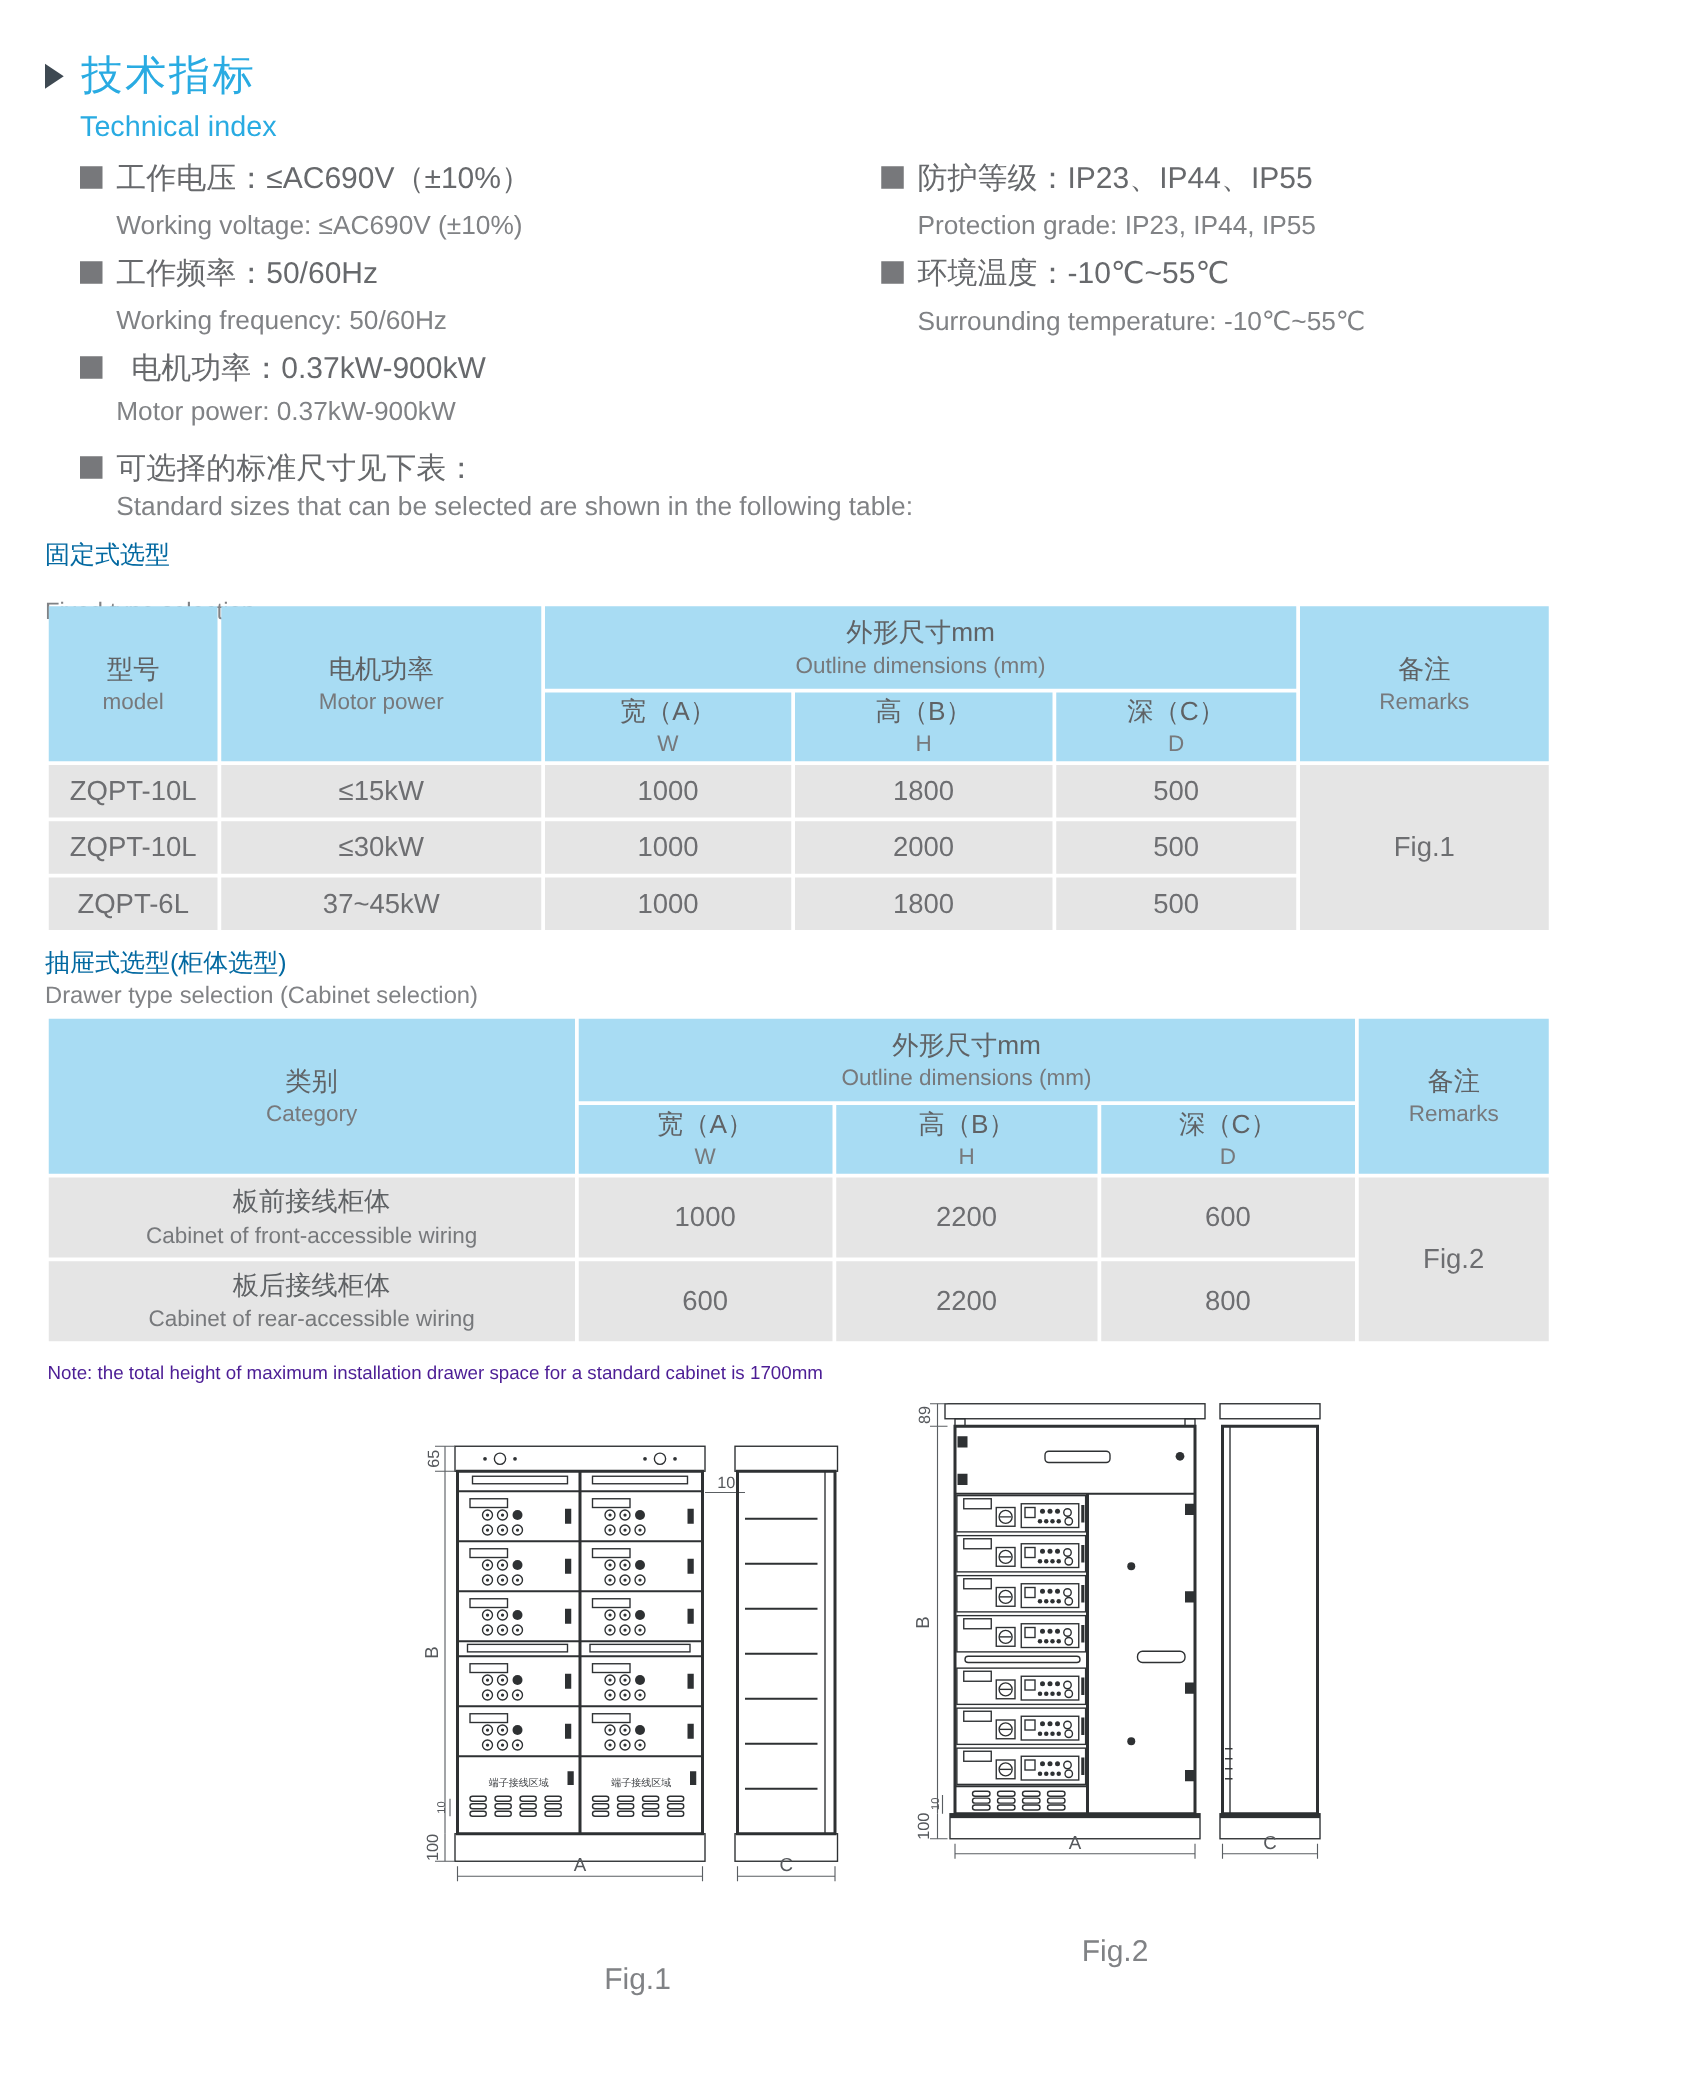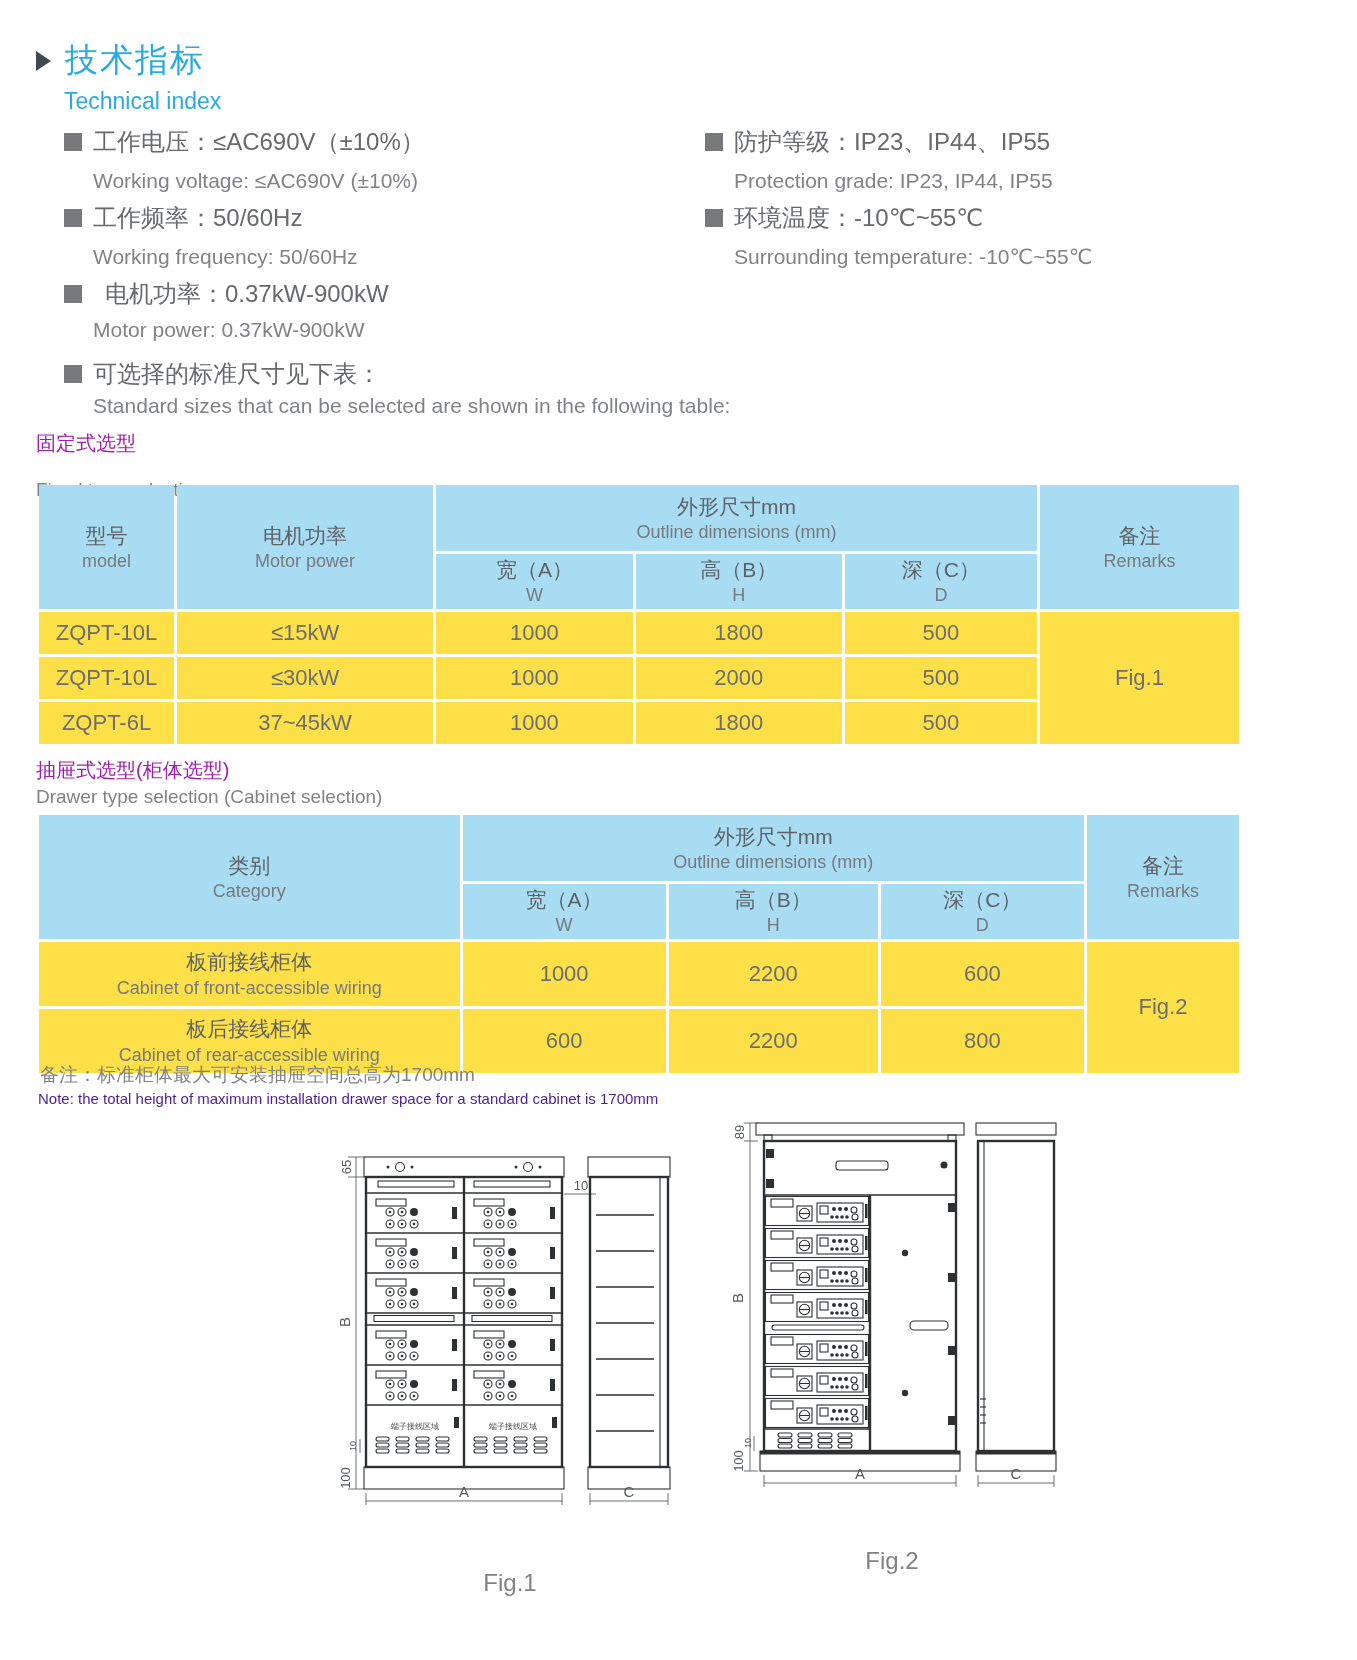--- a/index.html
+++ b/index.html
@@ -11,28 +11,28 @@
   .arrow-icon{width:0;height:0;border-left:15px solid #3e4952;border-top:10px solid transparent;
               border-bottom:10px solid transparent;margin-right:14px;}
   .page-title{font-size:33px;color:#29abe2;letter-spacing:2px;}
   .page-subtitle{position:absolute;left:64px;top:88px;font-size:23px;color:#29abe2;}
 
   
   .spec-zh{position:absolute;font-size:24px;color:#67696c;display:flex;align-items:center;white-space:nowrap;}
   .bullet{display:inline-block;width:18px;height:18px;background:#77787b;margin-right:11px;flex:0 0 auto;}
   .spec-en{position:absolute;font-size:21px;color:#808285;white-space:nowrap;}
 
-  .section-zh{position:absolute;font-size:20px;color:#a21caf;}
+  .section-zh{position:absolute;font-size:20px;color:#0369a1;}
   .section-en{position:absolute;font-size:19px;color:#808285;}
 
   
   .spec-table{position:absolute;left:36px;width:1206px;border-collapse:separate;border-spacing:3px;table-layout:fixed;}
   .spec-table th,.spec-table td{text-align:center;vertical-align:middle;padding:2px 0;font-weight:normal;}
   .spec-table th{background:#a8dcf3;}
-  .spec-table td{background:#fde047;}
+  .spec-table td{background:#e5e5e5;}
   .cell-zh{display:block;font-size:21px;color:#5f6265;line-height:1.35;}
   .cell-en{display:block;font-size:18px;color:#77797c;line-height:1.25;}
   .cell-num{font-size:22px;color:#6d6e71;}
   #fixed-table thead tr.r1 th{height:62px;}
   #fixed-table thead tr.r2 th{height:50px;}
   #fixed-table tbody tr{height:42px;}
   #drawer-table thead tr.r1 th{height:62px;}
   #drawer-table thead tr.r2 th{height:50px;}
   #drawer-table tbody tr{height:64px;}
 
@@ -228,21 +228,20 @@
           <span class="cell-zh">板后接线柜体</span>
           <span class="cell-en">Cabinet of rear-accessible wiring</span>
         </td>
         <td class="cell-num">600</td>
         <td class="cell-num">2200</td>
         <td class="cell-num">800</td>
       </tr>
     </tbody>
   </table>
 
-  <div class="footnote-zh" style="top:1062px;">备注：标准柜体最大可安装抽屉空间总高为1700mm</div>
   <div class="footnote-en" style="top:1090px;">Note: the total height of maximum installation drawer space for a standard cabinet is 1700mm</div>
 
   <div class="figure" style="left:330px;top:1135px;width:360px;">
     <svg width="345" height="420" viewBox="0 0 345 420">
       <defs>
         <symbol id="f1d" overflow="visible">
           <rect x="10" y="6" width="30" height="7" class="tl"></rect>
           <circle cx="24" cy="19" r="4" class="tl"></circle>
             <circle cx="24" cy="19" r="1.3" class="fl"></circle>
           <circle cx="36" cy="19" r="4" class="tl"></circle>

